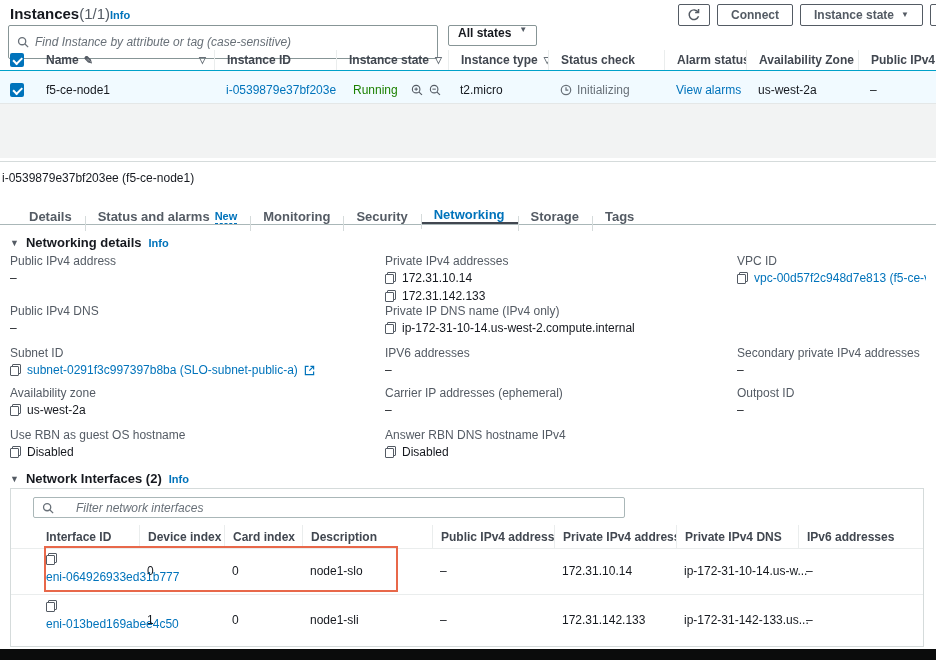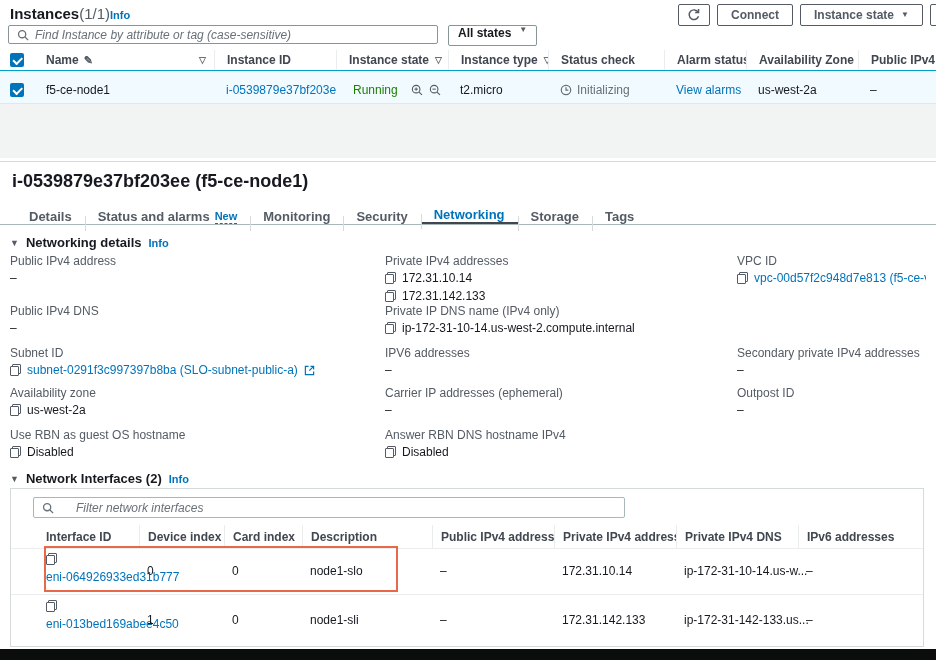--- a/index.html
+++ b/index.html
@@ -11,21 +11,21 @@
   .panel-title{position:absolute;left:10px;top:5px;font-size:15px;font-weight:700;display:flex;align-items:baseline;white-space:nowrap}
   .panel-title .count{font-weight:400;color:#545b64}
   .info-link{font-size:11px;font-weight:700;color:#0073bb;cursor:pointer}
   .toolbar{position:absolute;left:678px;top:4px;display:flex;gap:7px}
   .btn{height:22px;padding:0 13px;border:1px solid #545b64;border-radius:2px;background:#fff;
     font-family:"Liberation Sans",sans-serif;font-size:12px;font-weight:700;color:#545b64;
     display:inline-flex;align-items:center;gap:7px;white-space:nowrap;cursor:pointer}
   .btn.icon-only{padding:0 8px}
   .caret{font-size:8px;color:#545b64;line-height:1}
 
-  .search-box{position:absolute;left:8px;top:25px;width:430px;height:19px;border:1px solid #879596;border-radius:2px;
+  .search-box{position:absolute;left:8px;top:25px;width:430px;height:34px;border:1px solid #879596;border-radius:2px;
     background:#fff;display:flex;align-items:center;padding:0 8px;gap:6px}
   .search-box input{border:none;outline:none;flex:1;font-family:"Liberation Sans",sans-serif;font-size:12px;color:#16191f;background:transparent}
   .search-box input::placeholder{color:#687078;font-style:italic}
   .state-select{position:absolute;left:448px;top:25px;height:21px;border:1px solid #879596;border-radius:2px;background:#fff;
     display:flex;align-items:flex-start;gap:8px;padding:0 9px;font-weight:700;color:#16191f;cursor:pointer;white-space:nowrap}
 
   .igrid{display:grid;grid-template-columns:34px 180px 122px 112px 100px 116px 82px 112px 78px;width:936px}
   .ihead{position:absolute;left:0;top:50px;border-bottom:1px solid #eaeded}
   .ihead .hc{height:20px;display:flex;align-items:center;padding:0 8px 0 12px;font-weight:700;color:#414750;white-space:nowrap;overflow:hidden}
   .ihead .hc + .hc{border-left:1px solid #eaeded}
@@ -42,21 +42,21 @@
   .zoom-icons{display:inline-flex;gap:6px;margin-left:8px}
   .checkbox{width:14px;height:14px;background:#0073bb;border-radius:2px;position:relative;cursor:pointer}
   .checkbox::after{content:"";position:absolute;left:3px;top:3.5px;width:7px;height:3.5px;border-left:2px solid #fff;border-bottom:2px solid #fff;transform:rotate(-45deg)}
 
   .gray-gap{position:absolute;left:0;top:103px;width:936px;height:55px;background:#f2f3f3;border-top:1px solid #e4e7e7}
   .split-handle{position:absolute;left:542px;top:165px;width:15px;cursor:row-resize}
   .split-handle i{display:block;height:2.5px;background:#687078;margin-bottom:2px}
 
   
   .detail{position:absolute;left:0;top:161px;width:936px;height:488px;background:#fff;border-top:1px solid #d5dbdb}
-  .detail-title{position:absolute;left:12px;top:9px;font-size:18px;font-weight:700}
+  .detail-title{position:absolute;left:2px;top:9px;font-size:12px;font-weight:400}
   .tabs{position:absolute;left:0;top:33px;width:936px;height:30px;display:flex;align-items:flex-end;border-bottom:1px solid #aab7b8;padding-left:16px}
   .tab{position:relative;display:flex;align-items:center;padding:0 13px;font-size:13px;font-weight:700;color:#545b64;cursor:pointer;white-space:nowrap}
   .tab + .tab::before{content:"";position:absolute;left:0;top:7px;height:15px;width:1px;background:#d5dbdb}
   .tab.active{color:#0073bb;border-bottom:2px solid #414750}
   .badge-new{margin-left:5px;font-size:11px;color:#0073bb;border-bottom:1px dashed #0073bb;padding-bottom:1px}
 
   .sec-heading{position:absolute;left:10px;display:flex;align-items:center;gap:7px;font-size:13px;font-weight:700;color:#16191f;white-space:nowrap}
   .tri{font-size:9px;color:#545b64}
   .nd-heading{top:73px}
   .ni-heading{top:309px}

